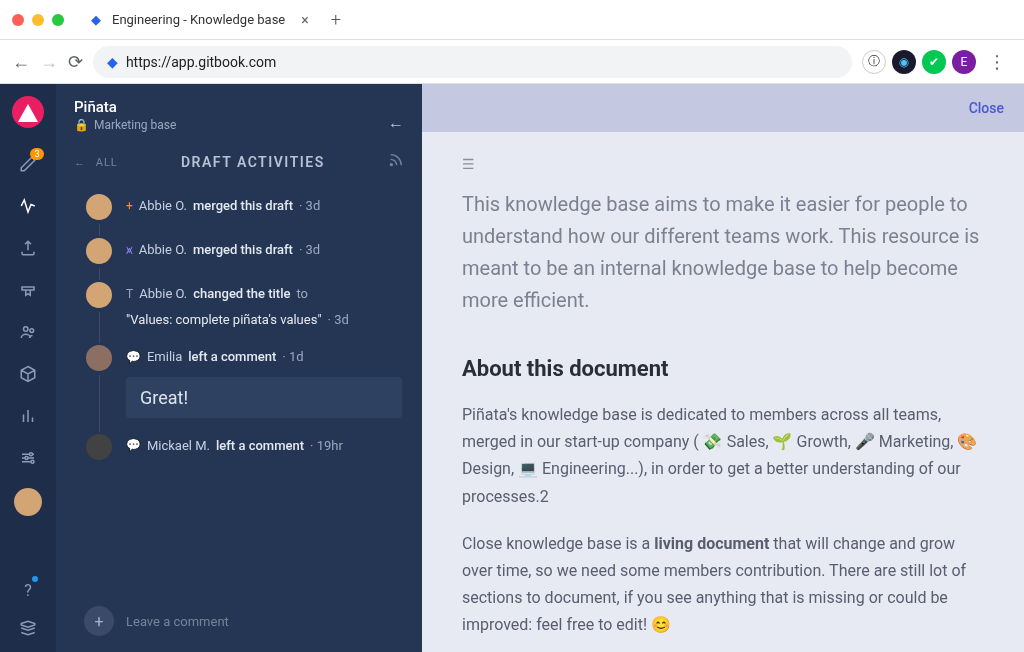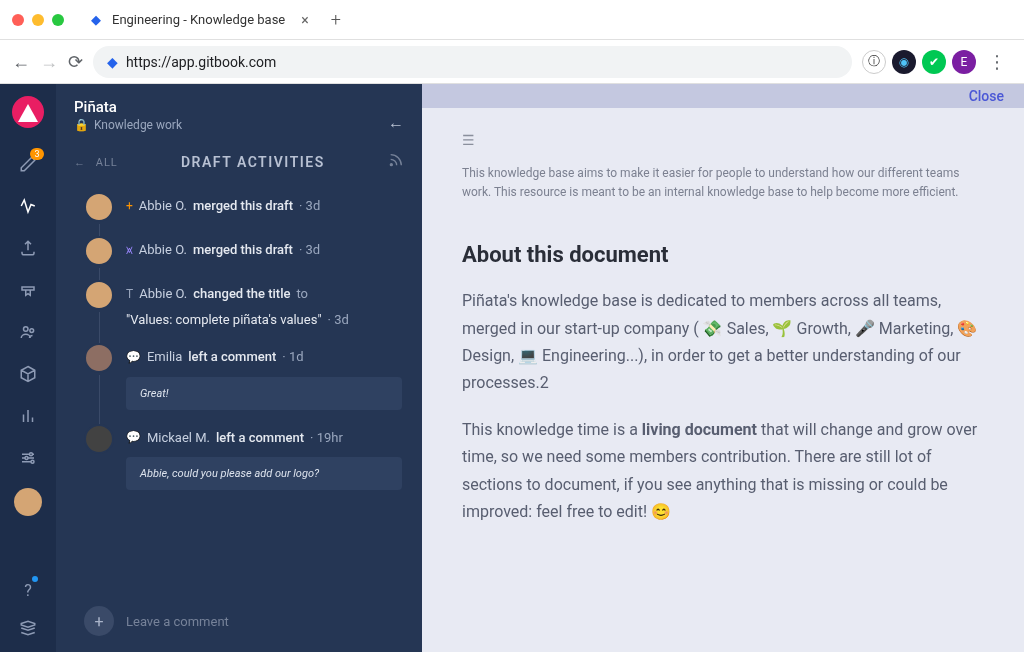--- a/index.html
+++ b/index.html
@@ -66,35 +66,35 @@
 .av-mickael { background: #424242; }
 .tl-content { flex: 1; padding-top: 4px; }
 .tl-text { font-size: 13px; color: #9aa7be; display: flex; align-items: center; gap: 6px; flex-wrap: wrap; line-height: 1.5; }
 .tl-text .name { color: #c7d0e0; text-align: center; }
 .tl-text strong { color: #e5e9f0; font-weight: 500; }
 .tl-text .quoted { color: #e5e9f0; }
 .tl-icon { font-size: 12px; }
 .icon-plus { color: #ff9500; }
 .icon-merge { color: #9c88ff; }
 .icon-title { color: #9aa7be; }
-.comment-box { margin-top: 10px; background: #2f4161; border-radius: 4px; padding: 10px 14px; font-size: 11px; color: #dde3ed; font-style: italic; }
+.comment-box { margin-top: 10px; background: #2f4161; border-radius: 4px; padding: 10px 14px; font-size: 18px; color: #dde3ed; }
 
 .leave-comment { display: flex; align-items: center; gap: 12px; padding: 6px 20px 16px 28px; }
 .add-btn { width: 30px; height: 30px; border-radius: 50%; background: #3a4a68; color: #aab4c9; display: flex; align-items: center; justify-content: center; cursor: pointer; font-size: 16px; }
 .leave-text { color: #768299; font-size: 13px; }
 
 
 .main { flex: 1; background: #e8eaf3; position: relative; overflow-y: auto; }
-.close-bar { height: 24px; display: flex; justify-content: flex-end; align-items: center; padding: 0 20px; background: #c4c8e0; }
+.close-bar { height: 48px; display: flex; justify-content: flex-end; align-items: center; padding: 0 20px; background: #c4c8e0; }
 .close-link { color: #4a57d6; font-size: 14px; font-weight: 500; cursor: pointer; }
 .content { padding: 24px 40px 40px 40px; }
 .page-title-row { display: flex; justify-content: space-between; align-items: center; margin-bottom: 16px; }
 .page-title { font-size: 34px; font-weight: 700; color: #2a2e38; }
 .outline-icon { color: #8a8f9c; font-size: 14px; }
-.intro-text { font-size: 12px; color: #7c8191; line-height: 1.6; margin-bottom: 40px; }
+.intro-text { font-size: 20px; color: #7c8191; line-height: 1.6; margin-bottom: 40px; }
 .section-heading { font-size: 22px; font-weight: 700; color: #2a2e38; margin-bottom: 20px; }
 .body-text { font-size: 16px; color: #585e70; line-height: 1.7; margin-bottom: 20px; }
 .body-text strong { font-weight: 700; }
 </style>
 </head>
 <body>
 
 <div class="browser-chrome">
   <div class="traffic-lights">
     <div class="traffic-light tl-red"></div>
@@ -190,21 +190,21 @@
       </div>
     </div>
   </div>
 
   <div class="sidebar">
     <div class="sidebar-header">
       <div class="org-text">
         <div class="org-name">Piñata</div>
         <div class="org-sub">
           <span>🔒</span>
-          <span>Knowledge work</span>
+          <span>Marketing base</span>
         </div>
       </div>
       <span class="sidebar-back">←</span>
     </div>
 
     <div class="draft-header">
       <span class="all-link">←&nbsp;<span>ALL</span></span>
       <span class="draft-title">DRAFT ACTIVITIES</span>
       <span class="rss-icon">
         <svg width="16" height="16" viewBox="0 0 24 24" fill="none" stroke="currentColor" stroke-width="2">
@@ -268,21 +268,20 @@
 
       <div class="timeline-item">
         <div class="tl-avatar av-mickael"></div>
         <div class="tl-content">
           <div class="tl-text">
             <span class="tl-icon">💬</span>
             <span class="name">Mickael M.</span>
             <strong>left a comment</strong>
             <span>· <span>19hr</span></span>
           </div>
-          <div class="comment-box">Abbie, could you please add our logo?</div>
         </div>
       </div>
     </div>
 
     <div class="leave-comment">
       <div class="add-btn">+</div>
       <div class="leave-text">Leave a comment</div>
     </div>
   </div>
 
@@ -291,17 +290,17 @@
       <span class="close-link">Close</span>
     </div>
     <div class="content">
       <div class="page-title-row">
         <span class="outline-icon">☰</span>
       </div>
       <p class="intro-text">This knowledge base aims to make it easier for people to understand how our different teams work. This resource is meant to be an internal knowledge base to help become more efficient.</p>
       <h2 class="section-heading">About this document</h2>
       <p class="body-text">Piñata's knowledge base is dedicated to members across all teams, merged in our start-up company ( 💸  Sales, 🌱  Growth, 🎤  Marketing, 🎨 Design, 💻  Engineering...), in order to get a better understanding of our processes.2</p>
       <p class="body-text">
-        <span>This knowledge time is a </span><strong>living document</strong><span> that will change and grow over time, so we need some members contribution. There are still lot of sections to document, if you see anything that is missing or could be improved: feel free to edit! 😊</span>
+        <span>Close knowledge base is a </span><strong>living document</strong><span> that will change and grow over time, so we need some members contribution. There are still lot of sections to document, if you see anything that is missing or could be improved: feel free to edit! 😊</span>
       </p>
     </div>
   </div>
 </div>
 
 </body></html>

